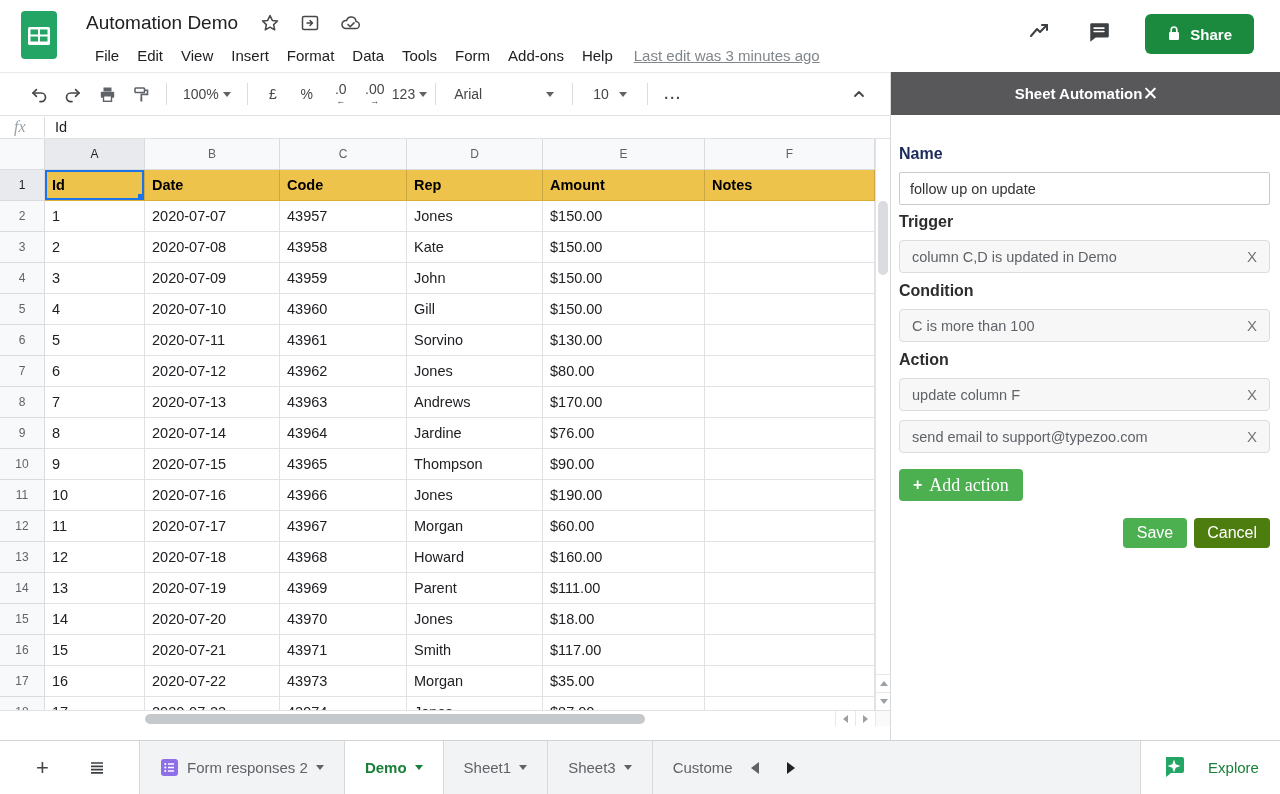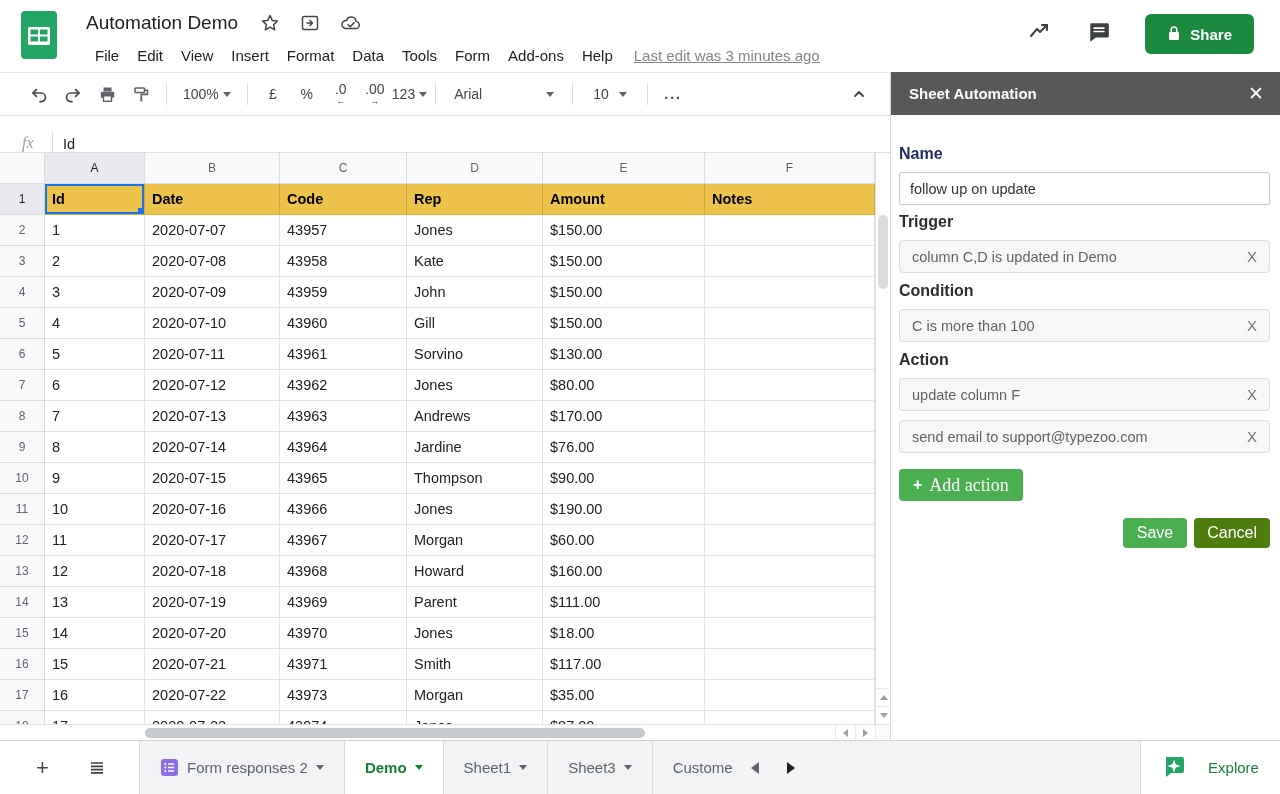--- a/index.html
+++ b/index.html
@@ -32,22 +32,22 @@
   .tsep { width:1px; height:22px; background:#dadce0; margin:0 8px; }
   .caret { width:0; height:0; border-left:4px solid transparent; border-right:4px solid transparent;
            border-top:5px solid #5f6368; }
   .zoom-btn { min-width:62px; justify-content:space-between; padding:0 8px; }
   .font-btn { min-width:120px; justify-content:space-between; padding:0 10px; }
   .size-btn { min-width:58px; justify-content:space-between; padding:0 12px; }
   .dec { display:flex; flex-direction:column; align-items:center; line-height:1; }
   .dec .a { font-size:9px; margin-top:1px; color:#444746; }
   .toolbar .spacer { flex:1 1 auto; }
 
-  .formula-bar { height:38px; display:flex; align-items:flex-end; border-top:1px solid #e0e0e0;
-                 border-bottom:1px solid #e0e0e0; padding-left:22px; }
+  .formula-bar { height:24px; display:flex; align-items:center; border-top:1px solid #e0e0e0;
+                 border-bottom:1px solid #e0e0e0; padding-left:14px; }
   .fx { font-family:"Liberation Serif",serif; font-style:italic; font-size:16px; color:#9aa0a6; width:28px; }
   .fdiv { width:1px; height:20px; background:#dadce0; margin:0 10px 0 2px; }
   .fvalue { font-size:14.5px; color:#202124; }
 
   
   .gridwrap { position:relative; width:890px; height:571px; overflow:hidden; }
   .grid-inner { display:grid; grid-template-columns:45px 100px 135px 127px 136px 162px 170px;
                 grid-auto-rows:31px; width:875px; }
   .cell { border-right:1px solid #e2e2e6; border-bottom:1px solid #e2e2e6; font-size:14.5px;
           color:#202124; padding-left:7px; line-height:30px; white-space:nowrap; overflow:hidden;
@@ -72,21 +72,21 @@
 
   .hscroll { position:relative; width:890px; height:16px; border-top:1px solid #e2e2e6; background:#fff; }
   .hthumb { position:absolute; left:145px; top:3px; width:500px; height:10px; border-radius:5px; background:#c6c9cc; }
   .hs-arrow { position:absolute; top:0; width:20px; height:15px; display:flex; align-items:center;
               justify-content:center; border-left:1px solid #e8e8e8; cursor:pointer; }
   .hs-corner { position:absolute; right:0; top:0; width:15px; height:15px; border-left:1px solid #e8e8e8; background:#fafafa; }
 
   
   .panel { width:390px; flex:0 0 auto; display:flex; flex-direction:column; border-left:1px solid #d9d9d9; }
   .panel-header { height:43px; background:#58585b; color:#fff; display:flex; align-items:center;
-                  justify-content:space-between; padding:0 16px 0 18px; }
+                  justify-content:center; padding:0 16px 0 18px; }
   .panel-title { font-size:15px; font-weight:700; }
   .panel-close { color:#fff; font-size:19px; cursor:pointer; line-height:1; }
   .panel-body { flex:1 1 auto; background:#fff; padding:10px 10px 0 8px; }
   .plabel { font-size:16px; font-weight:700; color:#2d2d2d; margin:8px 0 9px 0; }
   .plabel.name { color:#1b2a5b;margin-top:20px; }
   .name-input { width:100%; height:33px; border:1px solid #c9c9c9; border-radius:2px; padding:0 10px;
                 font-size:14.5px; color:#333; font-family:inherit; outline:none; }
   .chip { height:33px; background:#f7f7f7; border:1px solid #dcdcdc; border-radius:4px;
           display:flex; align-items:center; justify-content:space-between; padding:0 12px;
           margin-bottom:9px; }

